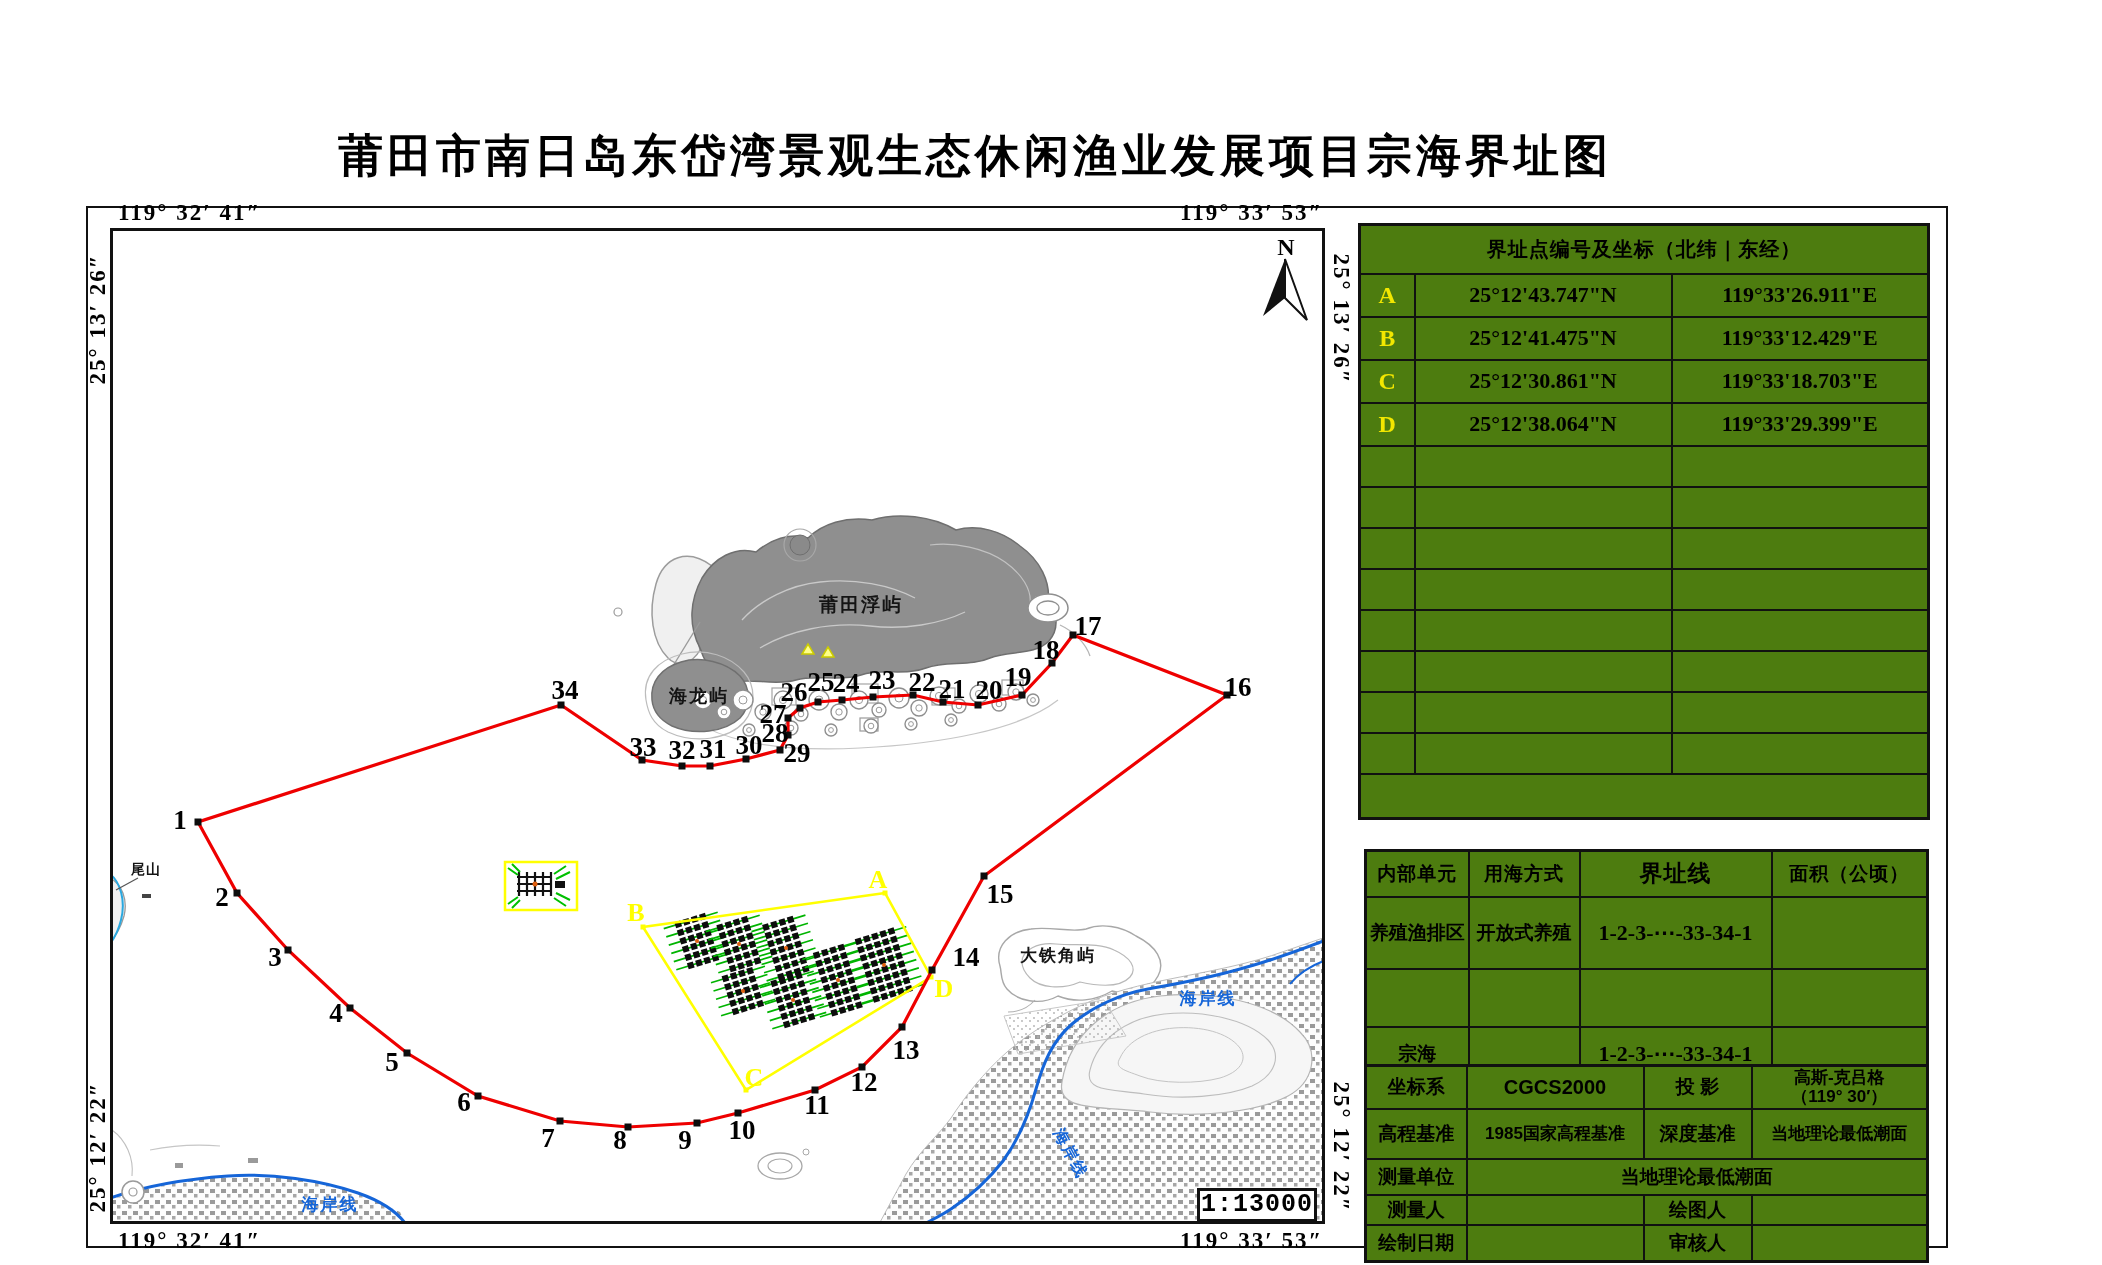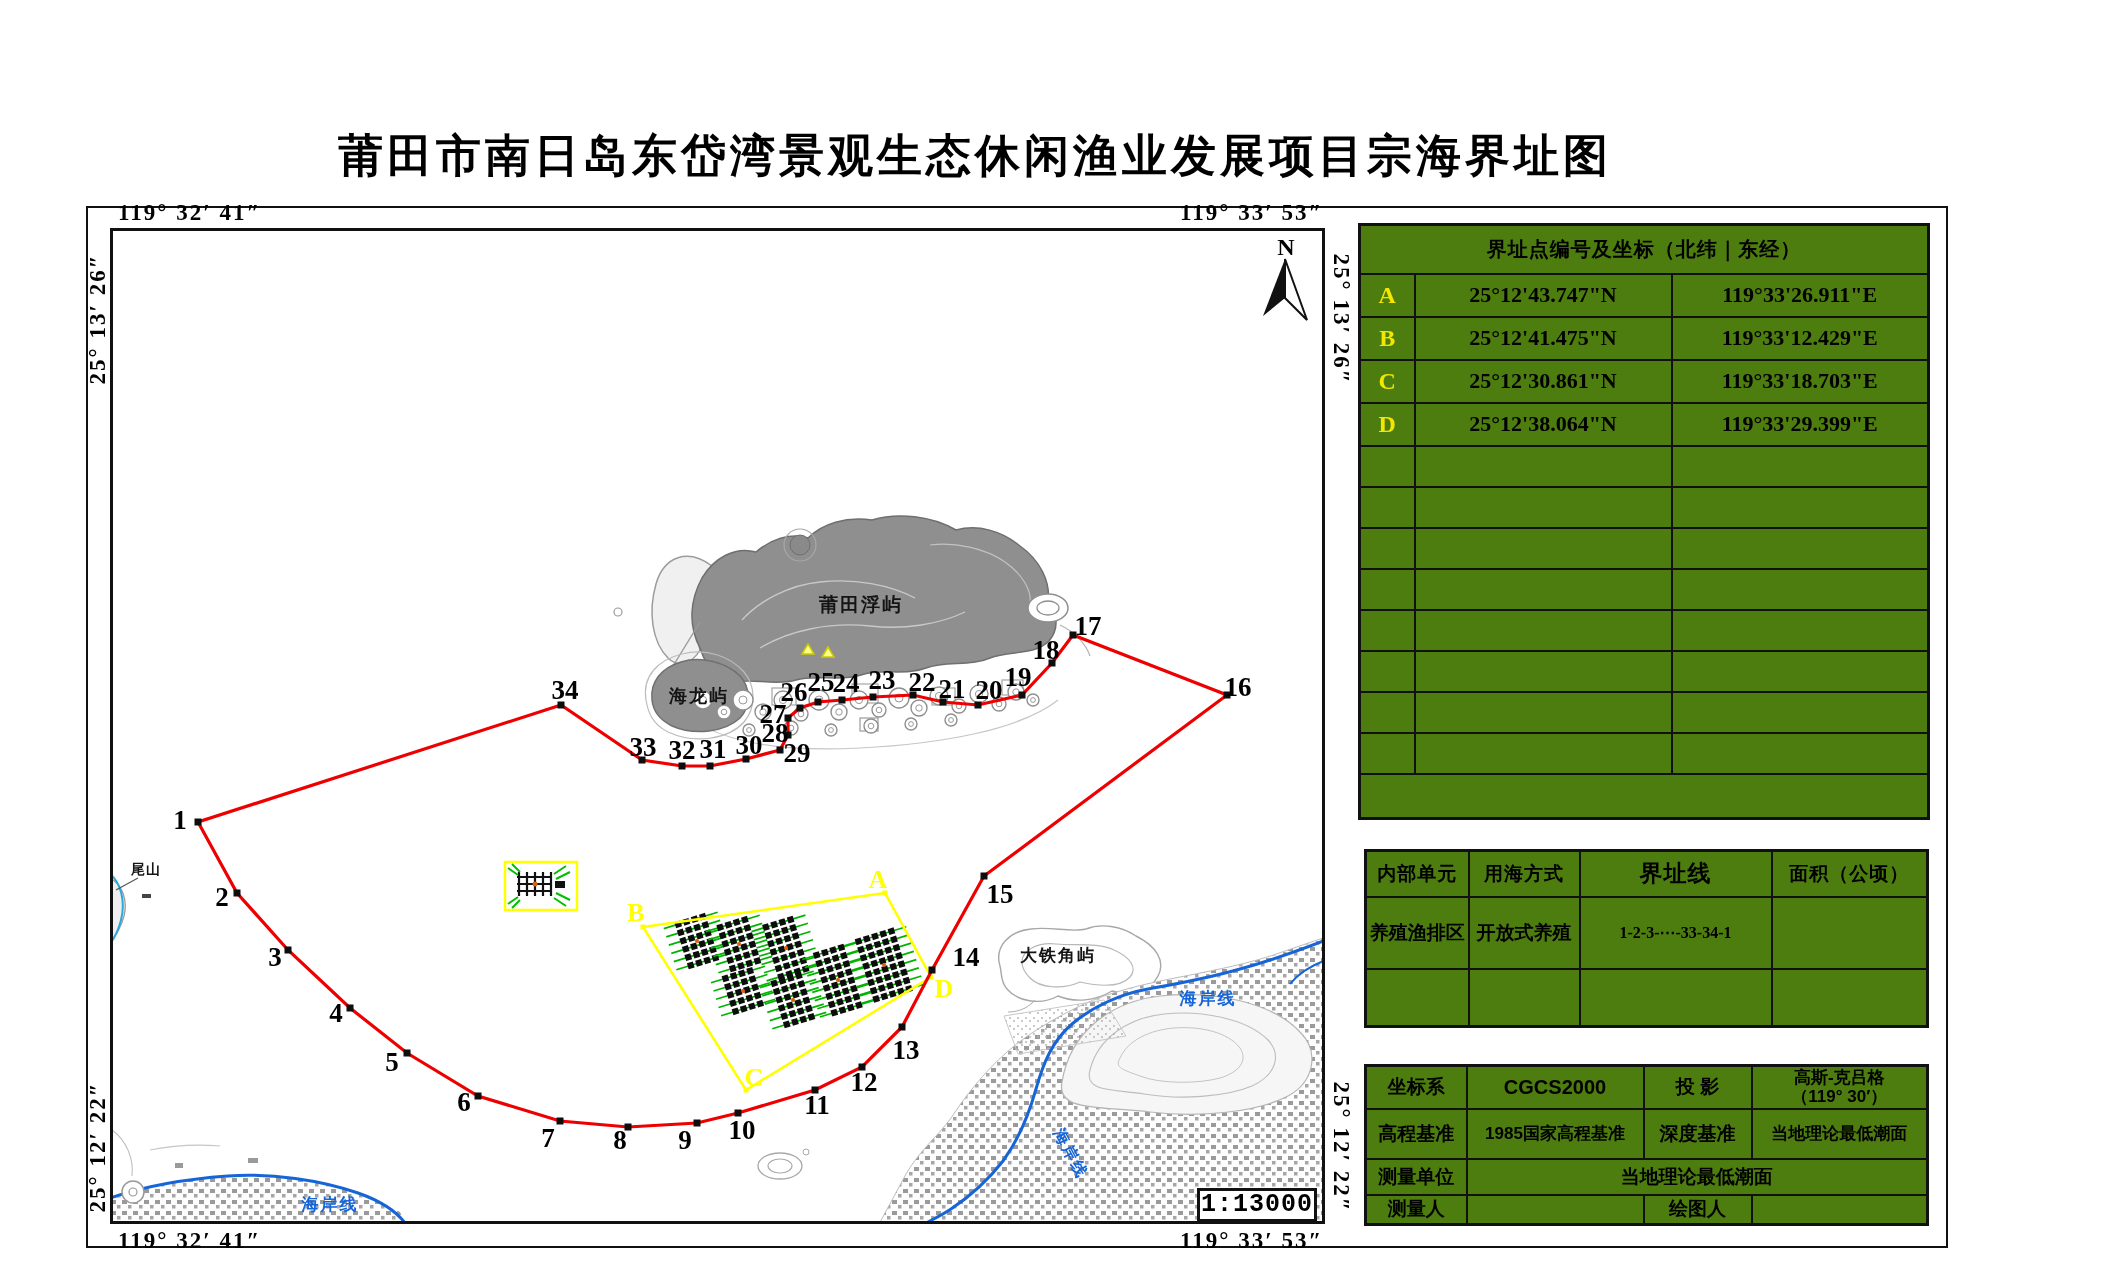--- a/index.html
+++ b/index.html
@@ -10,21 +10,21 @@
   #mapsvg{left:110px;top:228px;}
   .geo{font-family:"Liberation Serif",serif;font-weight:bold;font-size:23px;letter-spacing:2px;white-space:nowrap;}
   .vlab{width:176px;text-align:center;}
   table{border-collapse:collapse;table-layout:fixed;background:#4d7c0f;}
   .dt{border:3px solid #111;}
   .dt td{border:2px solid #111;padding:0;text-align:center;vertical-align:middle;overflow:hidden;}
   .hdr{font-weight:bold;font-size:20px;letter-spacing:1px;}
   .lat{font-family:"Liberation Serif",serif;font-weight:bold;font-size:22px;}
   .pt{color:#f2e700;font-family:"Liberation Serif",serif;font-weight:bold;font-size:24px;}
   .lbl{font-weight:bold;font-size:19px;}
-  .val{font-weight:bold;font-size:16px;font-family:"Liberation Serif",serif;}
+  .val{font-weight:bold;font-size:22px;font-family:"Liberation Serif",serif;}
   .vals{font-weight:bold;font-size:17px;white-space:pre-line;line-height:19px;}
   .cg{font-weight:bold;font-size:20px;}
   #scalebox{left:1197px;top:1188px;width:114px;height:28px;border:3px solid #111;background:#fff;font-family:"Liberation Mono",monospace;font-weight:bold;font-size:25px;line-height:28px;text-align:center;letter-spacing:1px;box-sizing:content-box;}
   .bnum{font-family:"Liberation Serif",serif;font-weight:bold;font-size:27px;fill:#000;text-anchor:middle;}
   .pletter{font-family:"Liberation Serif",serif;font-weight:bold;font-size:26px;fill:#ffff00;text-anchor:middle;}
   .isl{font-weight:bold;fill:#141414;text-anchor:middle;letter-spacing:2px;font-family:"Liberation Sans",sans-serif;}
   .coast{font-weight:bold;fill:#1565d8;text-anchor:middle;letter-spacing:2px;font-family:"Liberation Sans",sans-serif;}
   .narrow-n{font-family:"Liberation Serif",serif;font-weight:bold;font-size:24px;fill:#000;text-anchor:middle;}
 </style>
 </head>
@@ -636,20 +636,26 @@
     <td class="lbl">开放式养殖</td>
     <td class="val">1-2-3-⋯-33-34-1</td>
     <td></td>
   </tr>
   <tr style="height:58px">
     <td></td>
     <td></td>
     <td></td>
     <td></td>
   </tr>
+  <tr style="height:55px">
+    <td class="lbl">宗海</td>
+    <td></td>
+    <td class="val">1-2-3-⋯-33-34-1</td>
+    <td></td>
+  </tr>
   </tbody>
 </table>
 
 <table class="dt abs" style="left:1364px;top:1064px;width:562px;">
   <colgroup>
       <col style="width:101px">
       <col style="width:177px">
       <col style="width:108px">
       <col style="width:176px">
     </colgroup>
@@ -670,14 +676,20 @@
   <tr style="height:36px">
     <td class="lbl">测量单位</td>
     <td colspan="3" class="lbl">当地理论最低潮面</td>
   </tr>
   <tr style="height:30px">
     <td class="lbl">测量人</td>
     <td></td>
     <td class="lbl">绘图人</td>
     <td></td>
   </tr>
+  <tr style="height:37px">
+    <td class="lbl">绘制日期</td>
+    <td></td>
+    <td class="lbl">审核人</td>
+    <td></td>
+  </tr>
   </tbody>
 </table>
 
 </body></html>

